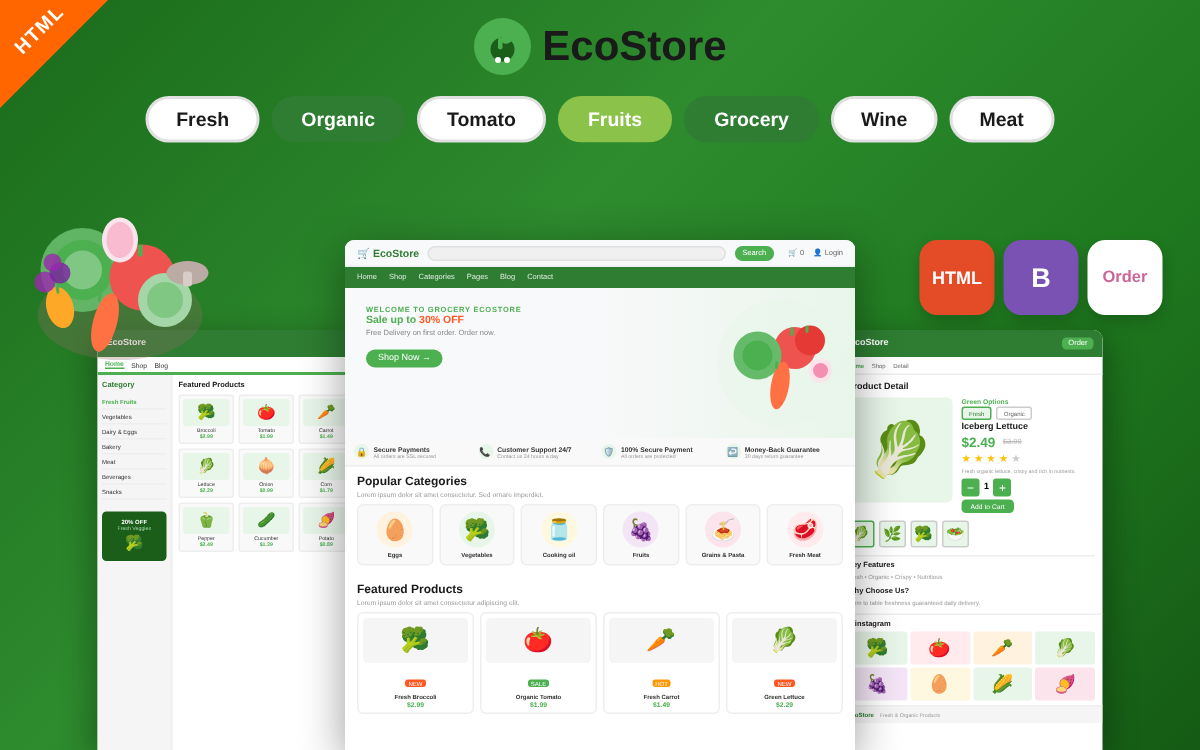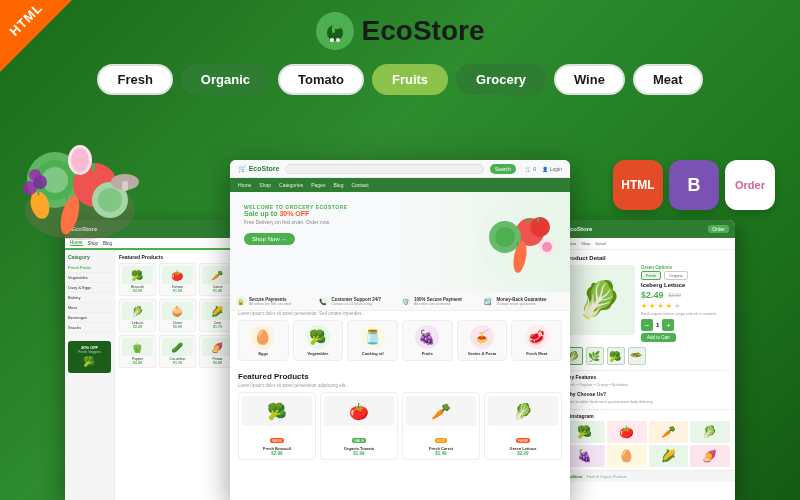--- a/index.html
+++ b/index.html
@@ -882,20 +882,21 @@
       </div>
       <div class="feature-item">
         <div class="feature-icon">↩️</div>
         <div>
           <div style="font-size:4.5px;font-weight:700;color:#333;">Money-Back Guarantee</div>
           <div style="font-size:3.5px;color:#999;">30 days return guarantee</div>
         </div>
       </div>
     </div>
 
+    <div class="section-title">Popular Categories</div>
     <div class="section-subtitle">Lorem ipsum dolor sit amet consectetur. Sed ornare imperdiet.</div>
     <div class="categories-grid">
       <div class="category-item">
         <div class="category-img" style="background:#fff3e0;display:flex;align-items:center;justify-content:center;font-size:14px;">🥚</div>
         <div class="category-name">Eggs</div>
       </div>
       <div class="category-item">
         <div class="category-img" style="background:#e8f5e9;display:flex;align-items:center;justify-content:center;font-size:14px;">🥦</div>
         <div class="category-name">Vegetables</div>
       </div>

